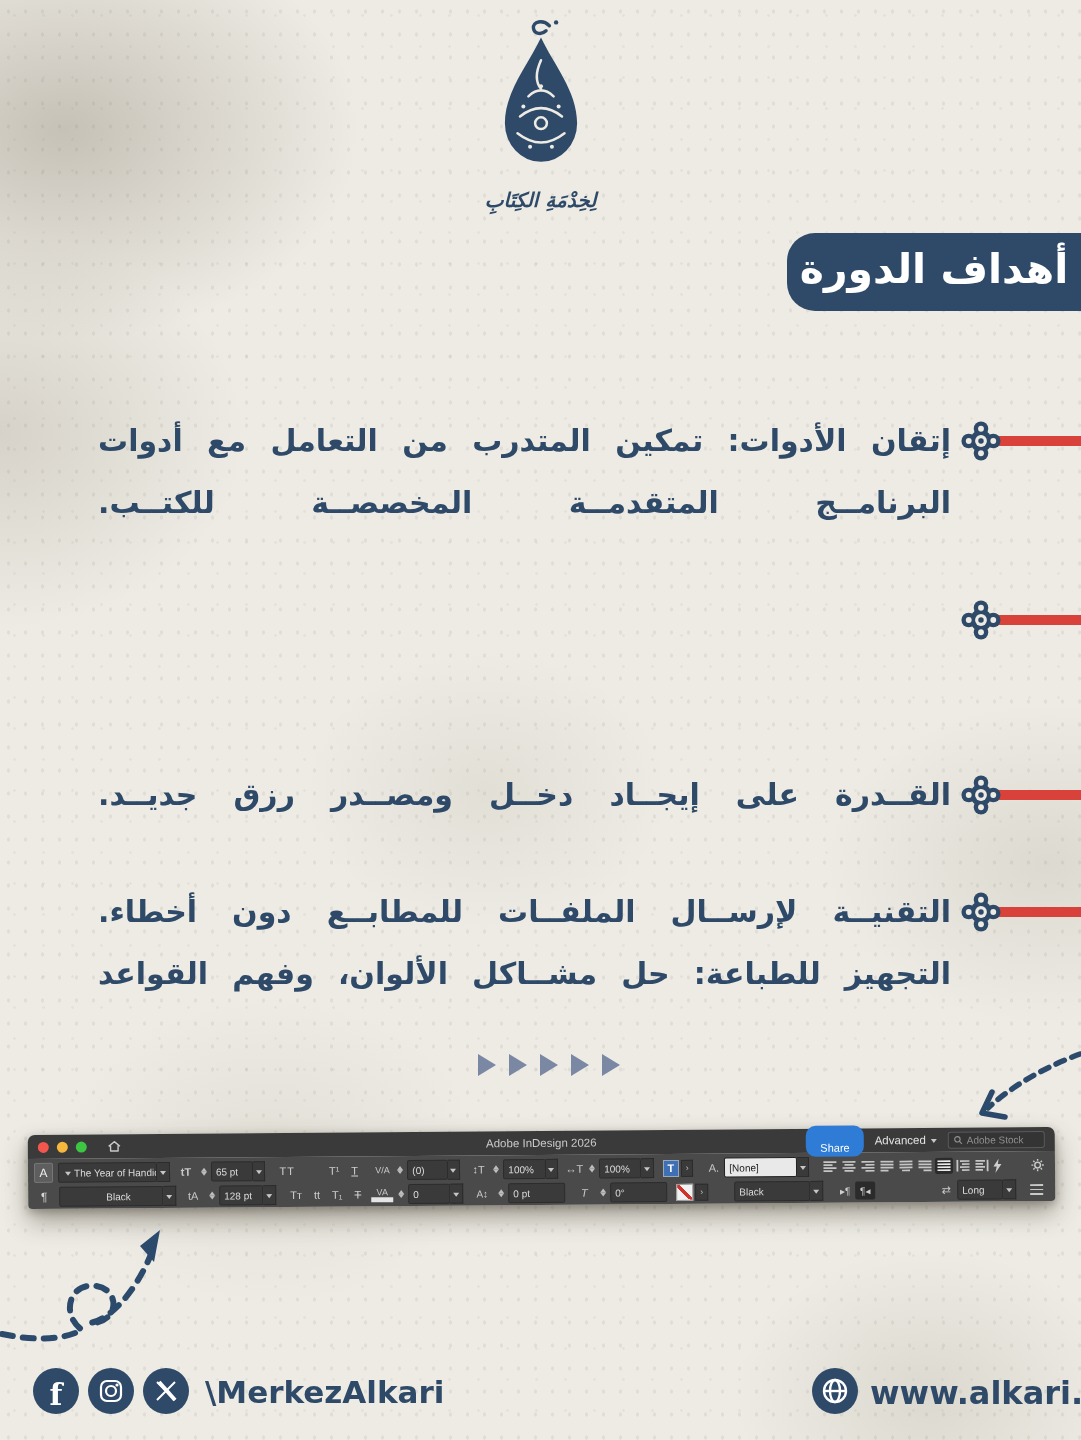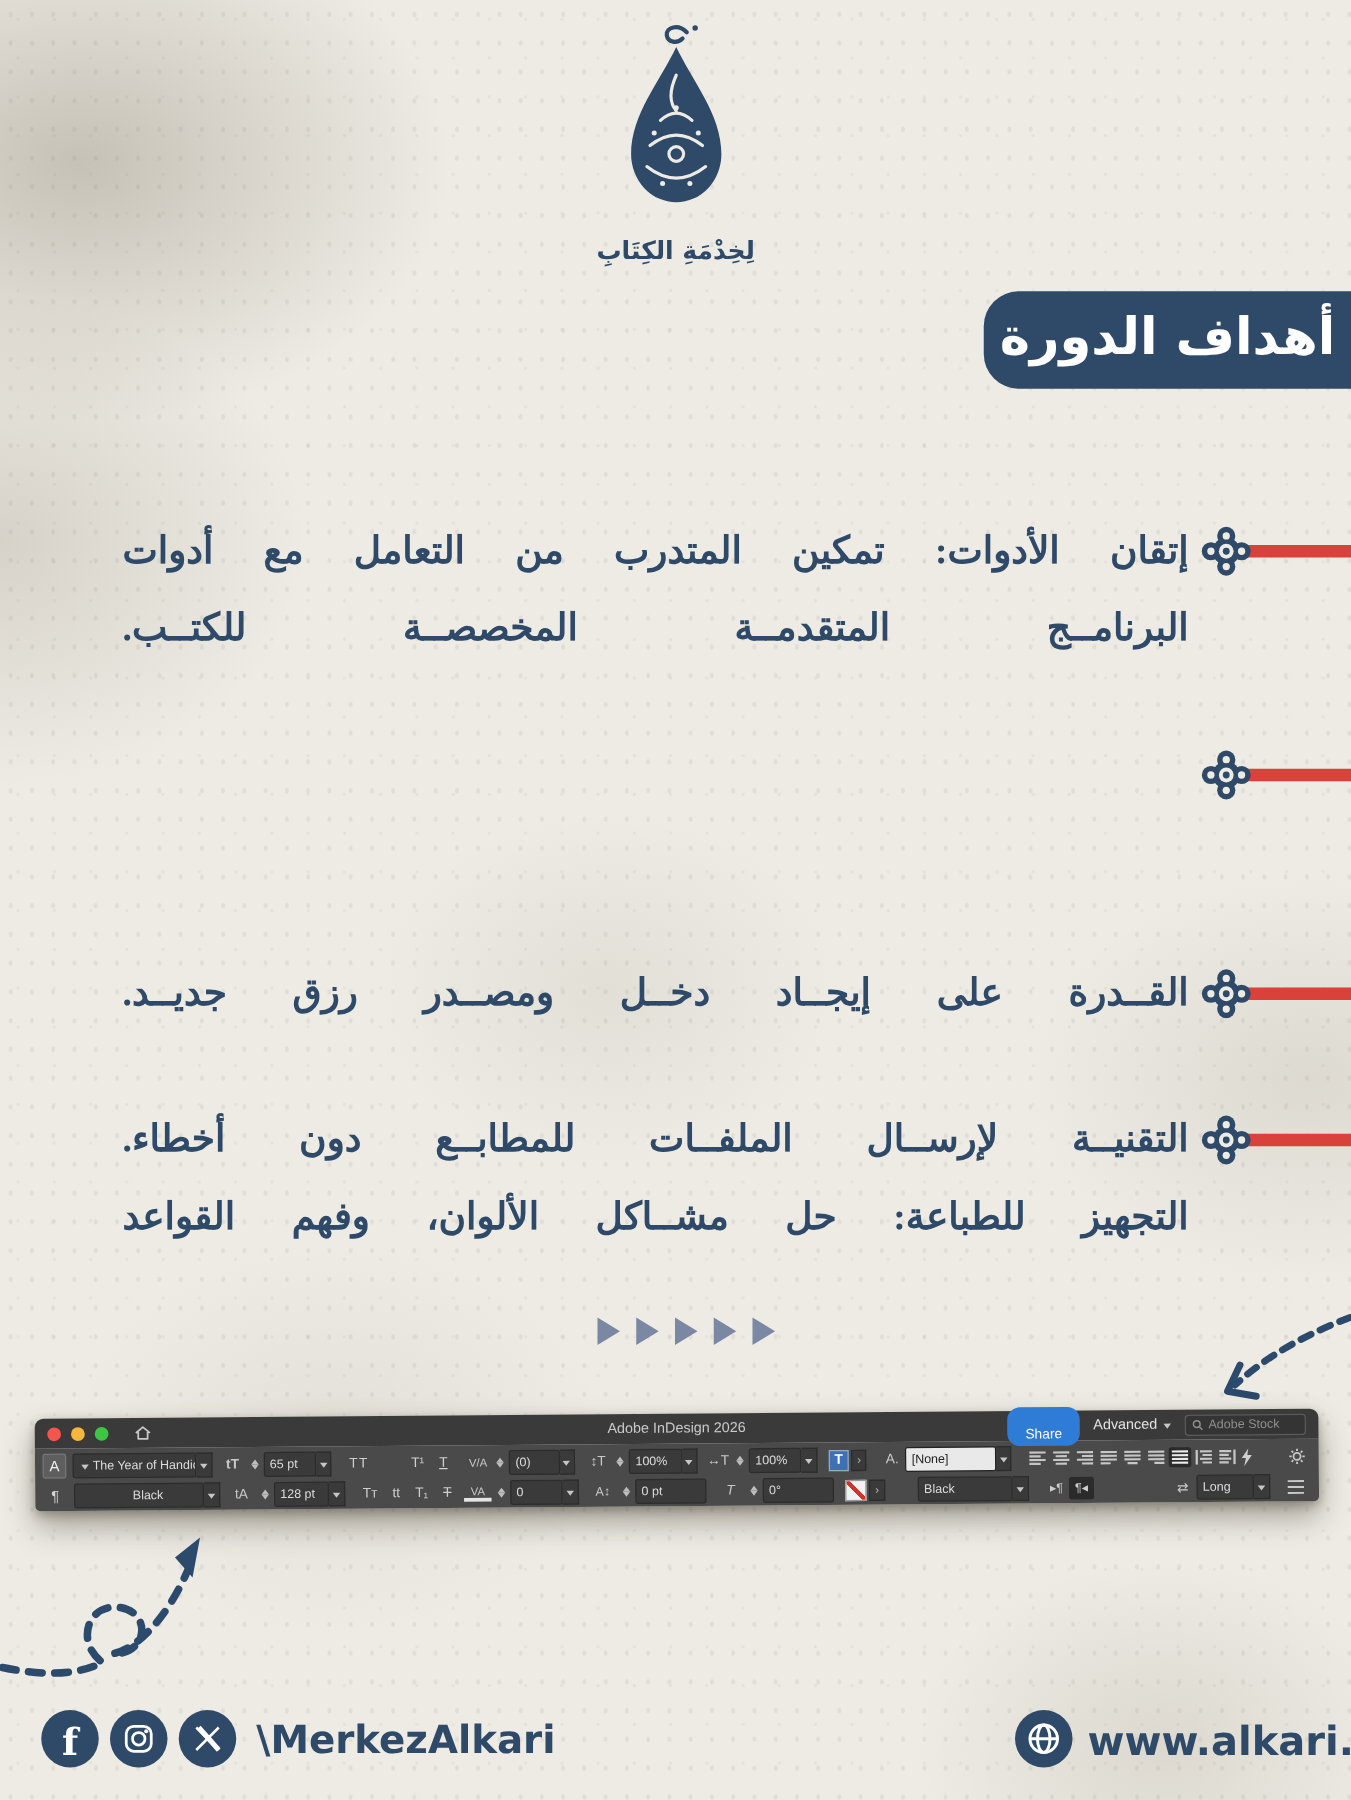--- a/index.html
+++ b/index.html
@@ -15,34 +15,34 @@
       radial-gradient(320px 230px at 97% 60%, rgba(186,180,168,.32), transparent 70%),
       radial-gradient(280px 210px at 86% 97%, rgba(180,173,160,.30), transparent 70%),
       radial-gradient(260px 200px at 45% 55%, rgba(192,186,174,.25), transparent 70%),
       radial-gradient(300px 220px at 25% 80%, rgba(188,182,170,.22), transparent 70%);
     background-size: 17px 23px, 29px 31px, auto, auto, auto, auto, auto, auto;
     font-family:"DejaVu Sans", sans-serif;
   }
 
   
   .logo-wrap { position:absolute; left:0; top:14px; width:100%; text-align:center; }
-  .logo-tagline { margin-top:2px; font-size:20px; font-weight:bold; color:#2e4a68; letter-spacing:1px; direction:rtl; }
+  .logo-tagline { margin-top:2px; font-size:20px; font-weight:bold; color:#2e4a68; letter-spacing:1px; direction:rtl;font-style:italic; }
 
   
   .banner {
     position:absolute; right:0; top:233px; width:294px; height:78px;
     background:#2e4a68; border-radius:28px 0 0 28px;
     display:flex; align-items:center; justify-content:center;
   }
   .banner span { color:#fff; font-size:41px; font-weight:bold; direction:rtl; padding-bottom:6px; }
 
   
   .obj-text {
     position:absolute; right:130px; width:853px; direction:rtl;
-    color:#2e4a68; font-weight:bold; font-size:30px; line-height:62px;font-family:Liberation Serif, serif;
+    color:#2e4a68; font-weight:bold; font-size:30px; line-height:62px;
   }
   .obj-line { text-align:justify; text-align-last:justify; white-space:normal; }
   .gear { position:absolute; width:40px; height:40px; }
   .redline { position:absolute; left:995px; width:86px; height:10px; background:#d9423a; }
 
   
   .chevrons { position:absolute; top:1054px; left:478px; display:flex; gap:13px; }
   .chev { width:0; height:0; border-top:11px solid transparent; border-bottom:11px solid transparent; border-left:18px solid #7a88a3; }
 
   
@@ -452,21 +452,21 @@
         <span class="f" style="width:44px;">128 pt</span>
         <span class="dd">
             <span class="car"></span>
           </span>
 
         <span class="caseb" style="margin-left:14px;">Tт</span>
         <span class="caseb">tt</span>
         <span class="caseb">T₁</span>
         <span class="caseb strike">T</span>
 
-        <span class="tbicon" style="font-size:9px; border-bottom:3px solid #e5e5e5; margin-left:4px;">VA</span>
+        <span class="tbicon" style="font-size:9px; border-bottom:5px solid #e5e5e5; margin-left:4px;">VA</span>
         <span class="stepper">
             <i class="up"></i>
             <i class="dn"></i>
           </span>
         <span class="f" style="width:42px;">0</span>
         <span class="dd">
             <span class="car"></span>
           </span>
 
         <span class="tbicon" style="margin-left:8px; font-size:10px;">A↕</span>

